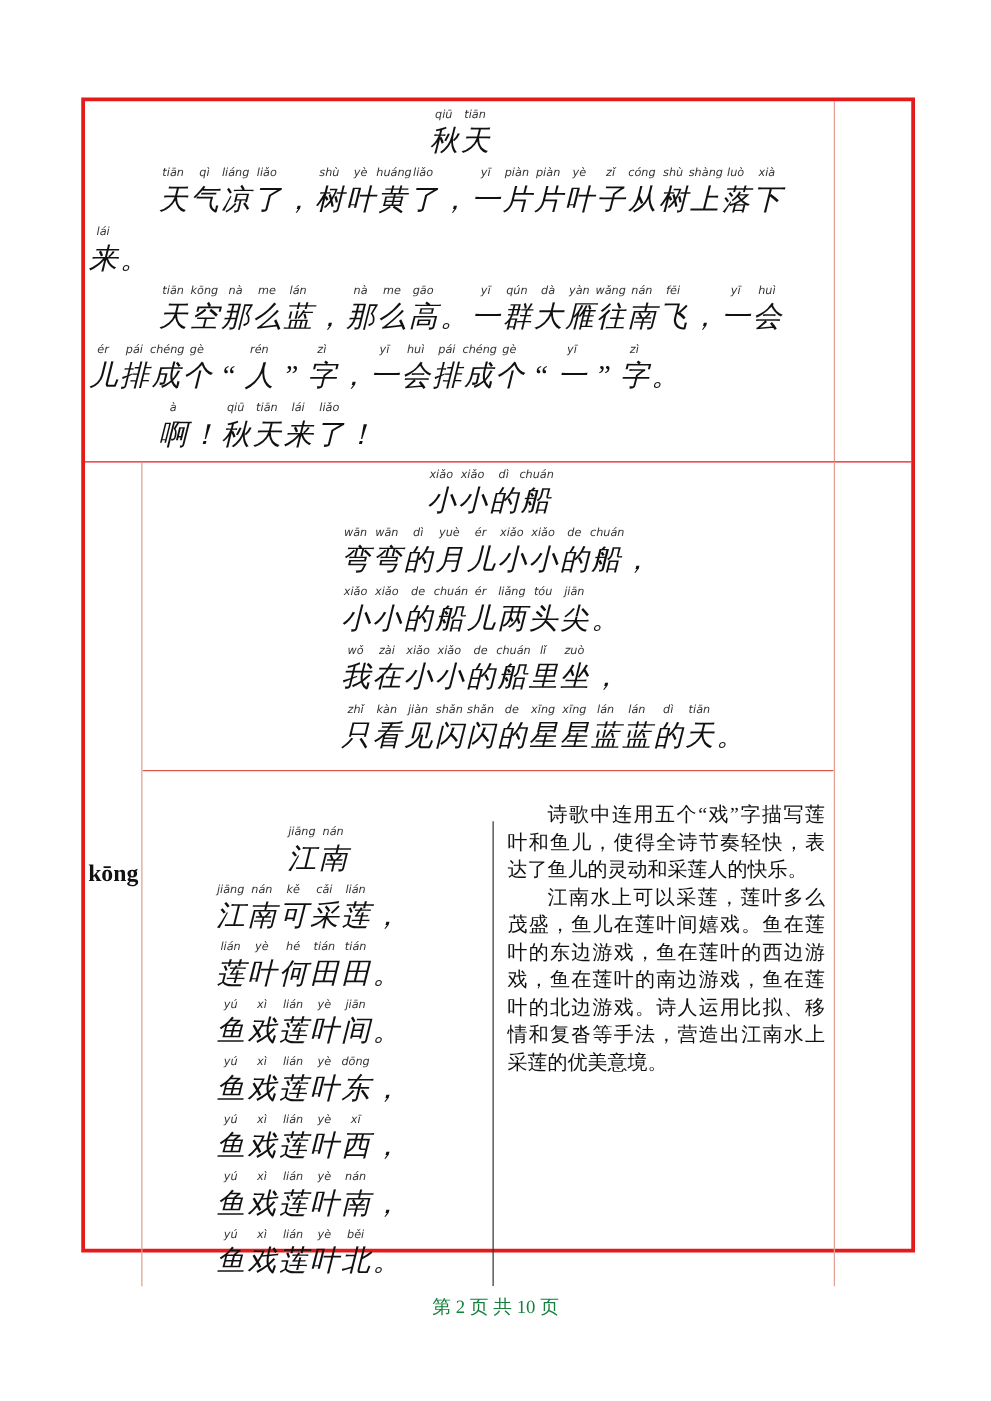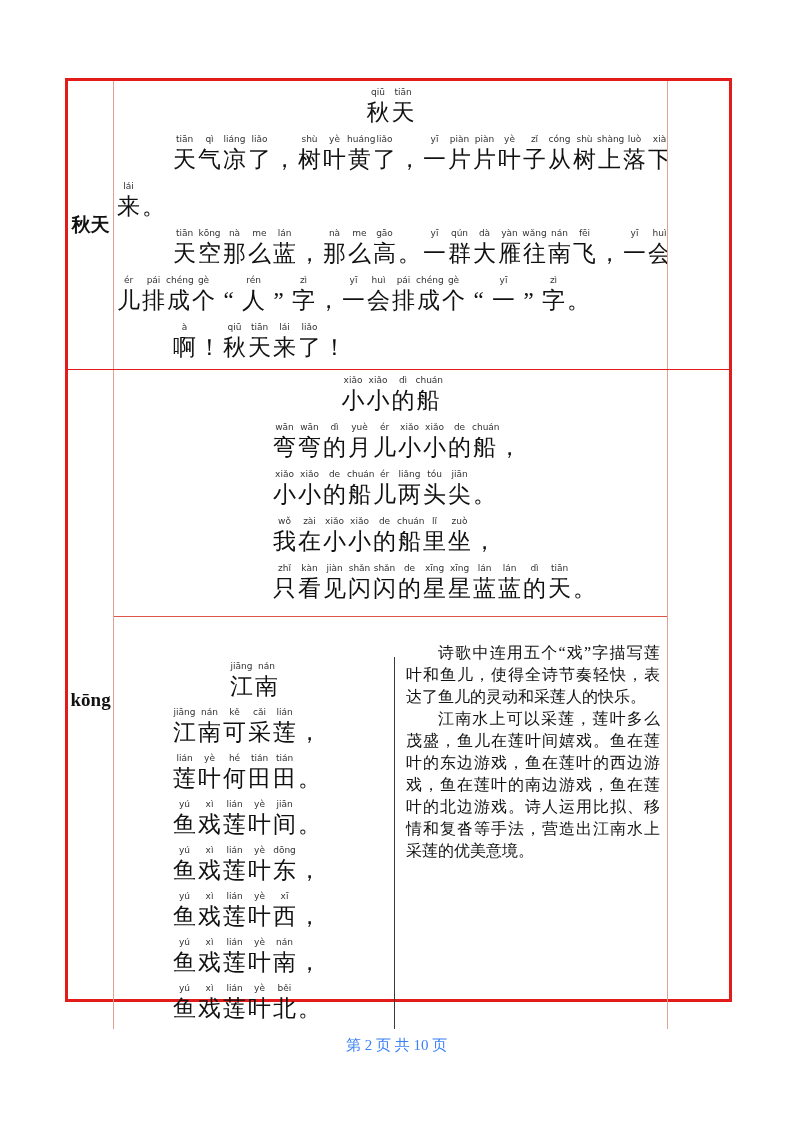--- a/index.html
+++ b/index.html
@@ -31,53 +31,50 @@
   .cell-label .wrap{display:block;width:40px;}
   .cell-main{flex:1;overflow:hidden;}
   .cell-right{width:62px;border-left:1px solid var(--grid-salmon);}
   
   .r2-main{display:flex;flex-direction:column;}
   .sub-top{height:247px;border-bottom:1px solid var(--line-red);padding-top:5px;}
   .sub-bottom{flex:1;display:flex;}
   .jn-left{width:281px;border-right:1px solid var(--divider-dark);padding-top:4px;margin-top:40px;}
   .jn-right{flex:1;padding:25px 7px 0 11px;}
   
-  .rline{white-space:nowrap;height:41px;margin-bottom:6px;padding-left:2px;}
+  .rline{white-space:nowrap;height:41px;margin-bottom:6px;padding-left:2px;font-style:italic;}
   .sub-bottom .rline{margin-bottom:5px;}
   .rline.center{text-align:center;padding-left:0;}
   .rline.indent{padding-left:58px;}
   .rline.off-a{padding-left:158px;}
   .rline.off-b{padding-left:58px;}
   .ru{display:inline-block;width:25px;text-align:center;vertical-align:top;}
   .ru .rt{
     display:block;height:11px;font-family:"DejaVu Sans",sans-serif;
     font-size:9px;line-height:11px;color:#333;white-space:nowrap;overflow:visible;
   }
   .ru .rb{display:block;font-size:23px;line-height:30px;color:#111;}
   .qiu-block{padding-top:6px;}
   
   .cm p{
     margin:0;font-size:16px;line-height:22px;text-indent:2em;
     text-align:justify;color:#111;
   }
   
   .footer{
     position:absolute;left:0;top:1036px;width:100%;
-    text-align:center;font-size:15px;color:#3b82f6;
+    text-align:center;font-size:15px;color:#15803d;
   }
 </style>
 </head>
 <body>
 
 <div class="tbl">
 
   <div class="row row1">
-    <div class="cell-label">
-      <span class="wrap">秋天</span>
-    </div>
     <div class="cell-main qiu-block">
       <div class="rline center"><span class="ru"><span class="rt">qiū</span><span class="rb">秋</span></span><span class="ru"><span class="rt">tiān</span><span class="rb">天</span></span></div>
       <div class="rline indent"><span class="ru"><span class="rt">tiān</span><span class="rb">天</span></span><span class="ru"><span class="rt">qì</span><span class="rb">气</span></span><span class="ru"><span class="rt">liáng</span><span class="rb">凉</span></span><span class="ru"><span class="rt">liǎo</span><span class="rb">了</span></span><span class="ru"><span class="rt"></span><span class="rb">，</span></span><span class="ru"><span class="rt">shù</span><span class="rb">树</span></span><span class="ru"><span class="rt">yè</span><span class="rb">叶</span></span><span class="ru"><span class="rt">huáng</span><span class="rb">黄</span></span><span class="ru"><span class="rt">liǎo</span><span class="rb">了</span></span><span class="ru"><span class="rt"></span><span class="rb">，</span></span><span class="ru"><span class="rt">yī</span><span class="rb">一</span></span><span class="ru"><span class="rt">piàn</span><span class="rb">片</span></span><span class="ru"><span class="rt">piàn</span><span class="rb">片</span></span><span class="ru"><span class="rt">yè</span><span class="rb">叶</span></span><span class="ru"><span class="rt">zǐ</span><span class="rb">子</span></span><span class="ru"><span class="rt">cóng</span><span class="rb">从</span></span><span class="ru"><span class="rt">shù</span><span class="rb">树</span></span><span class="ru"><span class="rt">shàng</span><span class="rb">上</span></span><span class="ru"><span class="rt">luò</span><span class="rb">落</span></span><span class="ru"><span class="rt">xià</span><span class="rb">下</span></span></div>
       <div class="rline"><span class="ru"><span class="rt">lái</span><span class="rb">来</span></span><span class="ru"><span class="rt"></span><span class="rb">。</span></span></div>
       <div class="rline indent"><span class="ru"><span class="rt">tiān</span><span class="rb">天</span></span><span class="ru"><span class="rt">kōng</span><span class="rb">空</span></span><span class="ru"><span class="rt">nà</span><span class="rb">那</span></span><span class="ru"><span class="rt">me</span><span class="rb">么</span></span><span class="ru"><span class="rt">lán</span><span class="rb">蓝</span></span><span class="ru"><span class="rt"></span><span class="rb">，</span></span><span class="ru"><span class="rt">nà</span><span class="rb">那</span></span><span class="ru"><span class="rt">me</span><span class="rb">么</span></span><span class="ru"><span class="rt">gāo</span><span class="rb">高</span></span><span class="ru"><span class="rt"></span><span class="rb">。</span></span><span class="ru"><span class="rt">yī</span><span class="rb">一</span></span><span class="ru"><span class="rt">qún</span><span class="rb">群</span></span><span class="ru"><span class="rt">dà</span><span class="rb">大</span></span><span class="ru"><span class="rt">yàn</span><span class="rb">雁</span></span><span class="ru"><span class="rt">wǎng</span><span class="rb">往</span></span><span class="ru"><span class="rt">nán</span><span class="rb">南</span></span><span class="ru"><span class="rt">fēi</span><span class="rb">飞</span></span><span class="ru"><span class="rt"></span><span class="rb">，</span></span><span class="ru"><span class="rt">yī</span><span class="rb">一</span></span><span class="ru"><span class="rt">huì</span><span class="rb">会</span></span></div>
       <div class="rline"><span class="ru"><span class="rt">ér</span><span class="rb">儿</span></span><span class="ru"><span class="rt">pái</span><span class="rb">排</span></span><span class="ru"><span class="rt">chéng</span><span class="rb">成</span></span><span class="ru"><span class="rt">gè</span><span class="rb">个</span></span><span class="ru"><span class="rt"></span><span class="rb">“</span></span><span class="ru"><span class="rt">rén</span><span class="rb">人</span></span><span class="ru"><span class="rt"></span><span class="rb">”</span></span><span class="ru"><span class="rt">zì</span><span class="rb">字</span></span><span class="ru"><span class="rt"></span><span class="rb">，</span></span><span class="ru"><span class="rt">yī</span><span class="rb">一</span></span><span class="ru"><span class="rt">huì</span><span class="rb">会</span></span><span class="ru"><span class="rt">pái</span><span class="rb">排</span></span><span class="ru"><span class="rt">chéng</span><span class="rb">成</span></span><span class="ru"><span class="rt">gè</span><span class="rb">个</span></span><span class="ru"><span class="rt"></span><span class="rb">“</span></span><span class="ru"><span class="rt">yī</span><span class="rb">一</span></span><span class="ru"><span class="rt"></span><span class="rb">”</span></span><span class="ru"><span class="rt">zì</span><span class="rb">字</span></span><span class="ru"><span class="rt"></span><span class="rb">。</span></span></div>
       <div class="rline indent"><span class="ru"><span class="rt">à</span><span class="rb">啊</span></span><span class="ru"><span class="rt"></span><span class="rb">！</span></span><span class="ru"><span class="rt">qiū</span><span class="rb">秋</span></span><span class="ru"><span class="rt">tiān</span><span class="rb">天</span></span><span class="ru"><span class="rt">lái</span><span class="rb">来</span></span><span class="ru"><span class="rt">liǎo</span><span class="rb">了</span></span><span class="ru"><span class="rt"></span><span class="rb">！</span></span></div>
     </div>
     <div class="cell-right"></div>
   </div>

